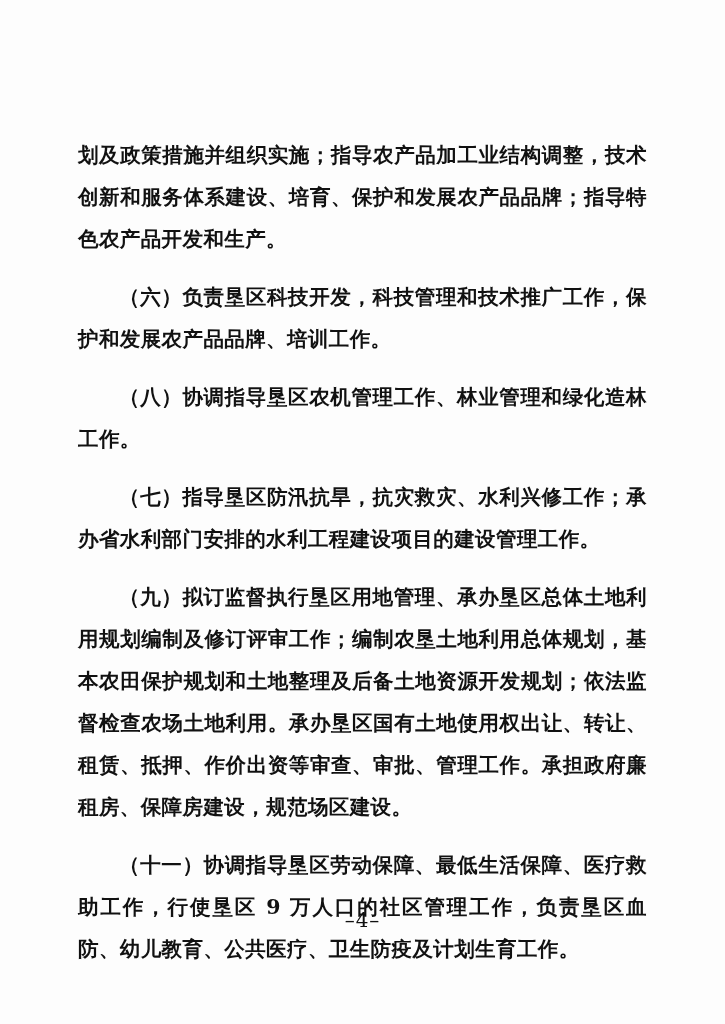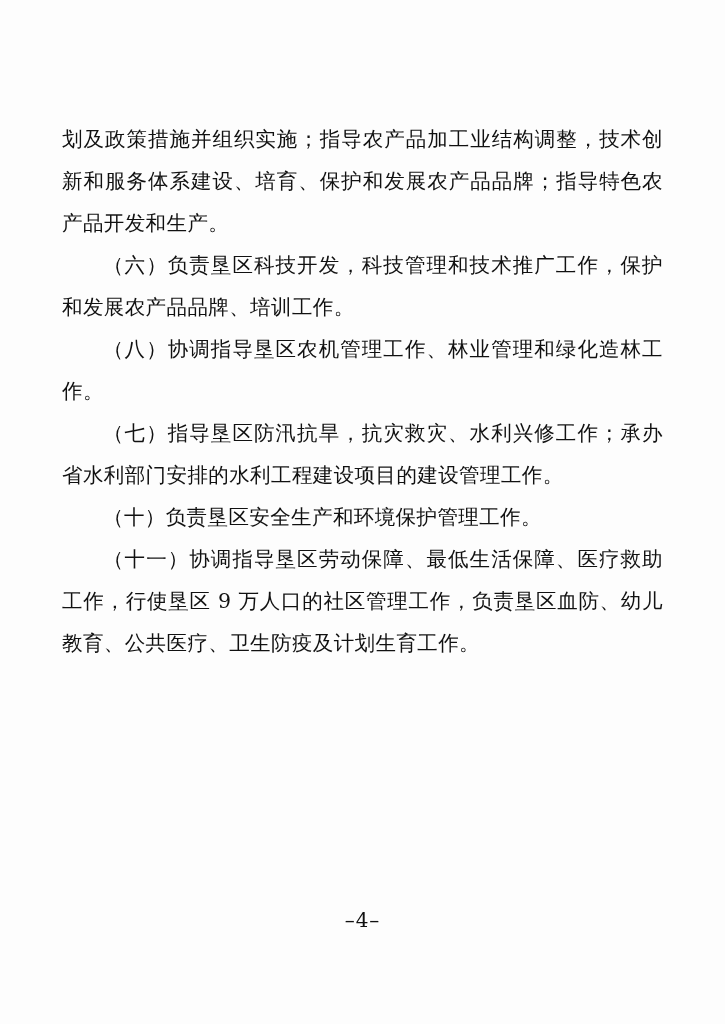--- a/index.html
+++ b/index.html
@@ -24,23 +24,24 @@
   }
   .doc-body {
     font-size: 20.5px;
     line-height: 42px;
     letter-spacing: 0.4px;
     text-align: justify;
     text-justify: inter-ideograph;
     color: #111111;
   }
   .para {
-    margin: 0;
+    margin: 16px;
     text-indent: 0;
     white-space: normal;
+    font-weight: bold;
   }
   .para.indent {
     text-indent: 41px;
   }
   .page-number {
     position: absolute;
     left: 0;
     right: 0;
     bottom: 92px;
     text-align: center;
@@ -51,17 +52,17 @@
 </style>
 </head>
 <body>
 
 <div class="page">
   <div class="doc-body">
     <p class="para">划及政策措施并组织实施；指导农产品加工业结构调整，技术创新和服务体系建设、培育、保护和发展农产品品牌；指导特色农产品开发和生产。</p>
     <p class="para indent">（六）负责垦区科技开发，科技管理和技术推广工作，保护和发展农产品品牌、培训工作。</p>
     <p class="para indent">（八）协调指导垦区农机管理工作、林业管理和绿化造林工作。</p>
     <p class="para indent">（七）指导垦区防汛抗旱，抗灾救灾、水利兴修工作；承办省水利部门安排的水利工程建设项目的建设管理工作。</p>
-    <p class="para indent">（十）负责垦区安全生产和环境保护管理工作。</p>
+    <p class="para indent">（九）拟订监督执行垦区用地管理、承办垦区总体土地利用规划编制及修订评审工作；编制农垦土地利用总体规划，基本农田保护规划和土地整理及后备土地资源开发规划；依法监督检查农场土地利用。承办垦区国有土地使用权出让、转让、租赁、抵押、作价出资等审查、审批、管理工作。承担政府廉租房、保障房建设，规范场区建设。</p>
     <p class="para indent">（十一）协调指导垦区劳动保障、最低生活保障、医疗救助工作，行使垦区 9 万人口的社区管理工作，负责垦区血防、幼儿教育、公共医疗、卫生防疫及计划生育工作。</p>
   </div>
   <div class="page-number">–4–</div>
 </div>
 
 </body></html>

